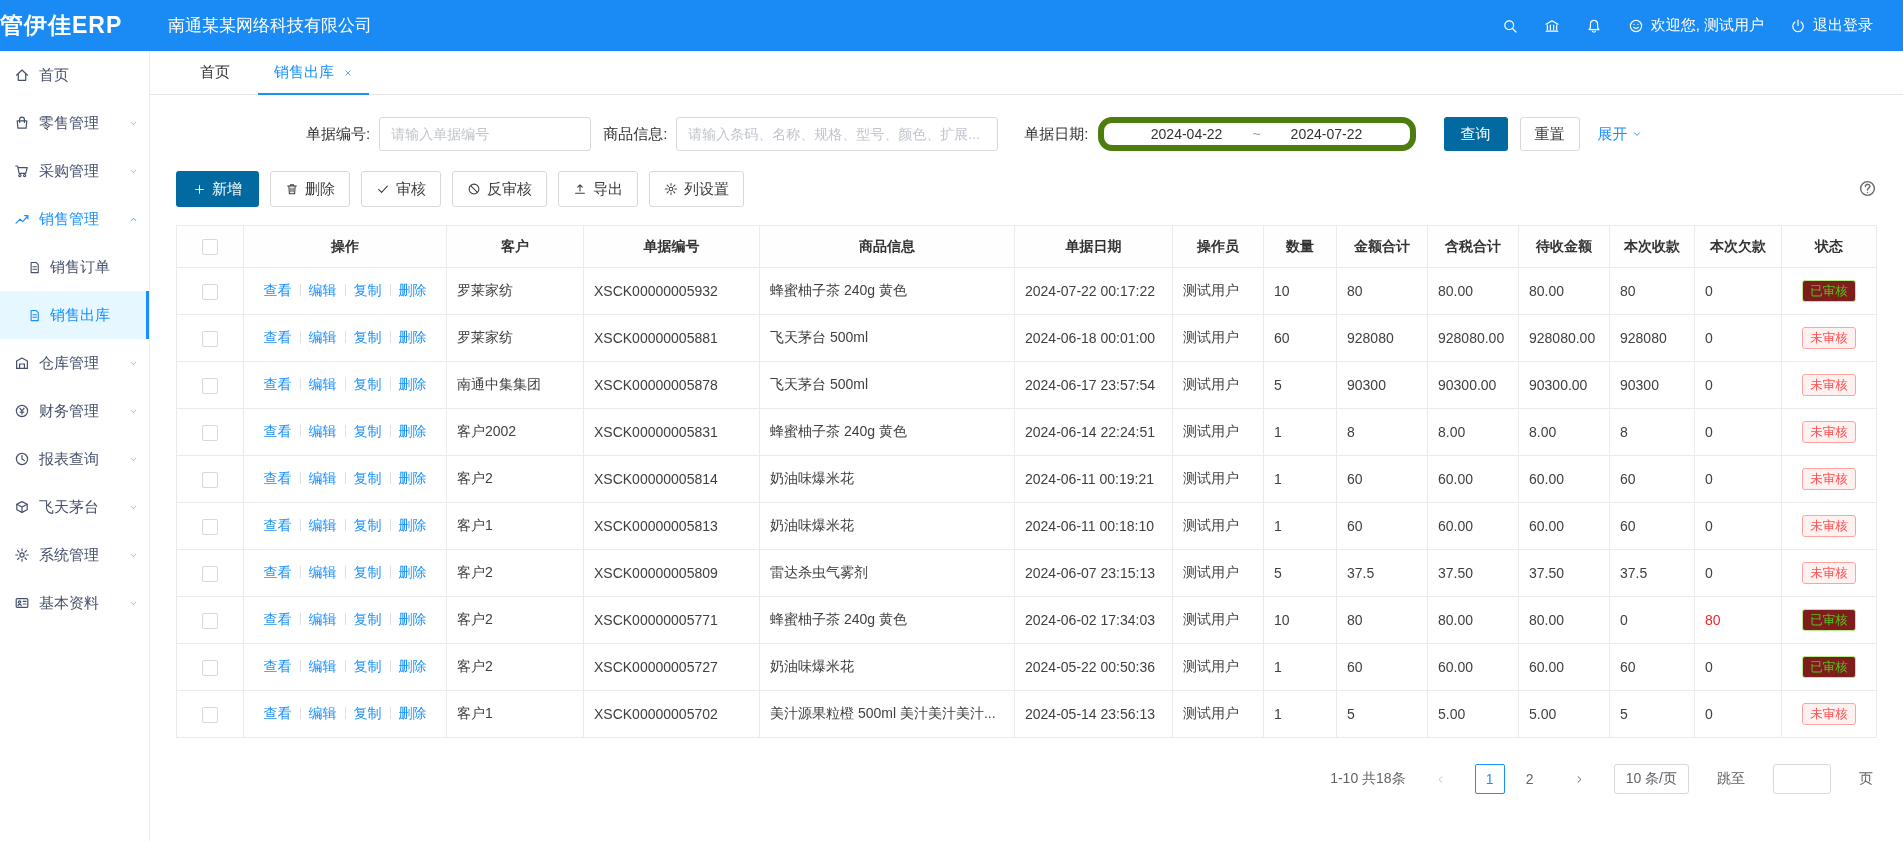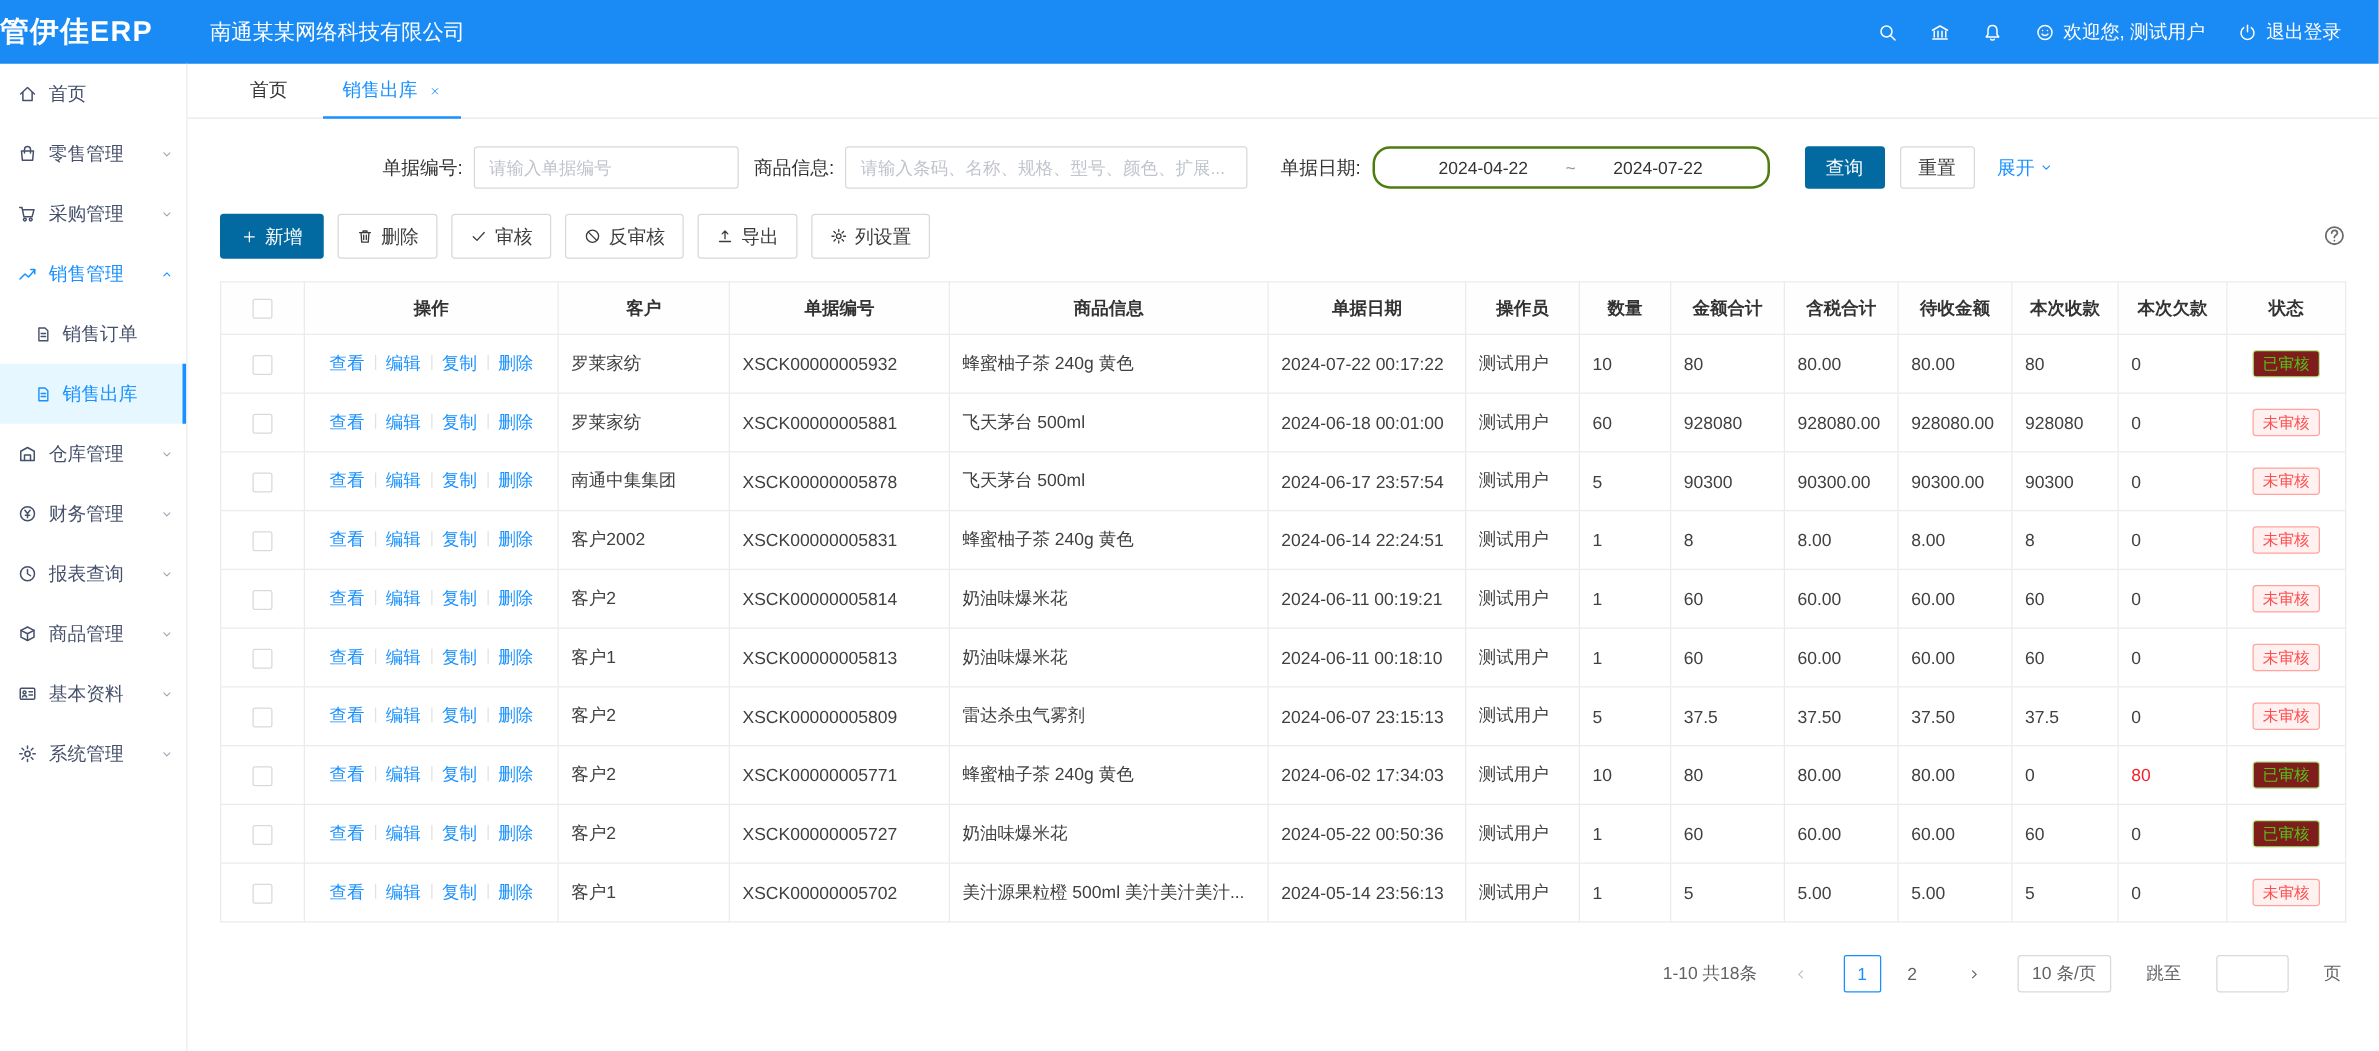--- a/index.html
+++ b/index.html
@@ -38,21 +38,21 @@
   
   .filters{display:flex;align-items:center;margin:22px 26px 0 156px;font-size:15px;flex:none;}
   .fgroup{display:flex;align-items:center;gap:9px;}
   .g2{margin-left:12px;}
   .g3{margin-left:26px;}
   .flabel{color:#333;white-space:nowrap;}
   .input{height:34px;border:1px solid #d9d9d9;border-radius:3px;padding:0 11px;font-size:14px;color:#333;outline:none;font-family:inherit;background:#fff;}
   .input::placeholder{color:#c0c4cc;}
   .w-doc{width:212px;}
   .w-prod{width:322px;}
-  .date-range{width:318px;height:34px;border:2px solid #4d7c0f;border-radius:14px;display:flex;align-items:center;justify-content:center;gap:30px;font-size:14px;color:#333;cursor:pointer;background:#fff;}
+  .date-range{width:318px;height:34px;border:6px solid #4d7c0f;border-radius:14px;display:flex;align-items:center;justify-content:center;gap:30px;font-size:14px;color:#333;cursor:pointer;background:#fff;}
   .btn{height:34px;border-radius:3px;font-size:15px;display:inline-flex;align-items:center;justify-content:center;cursor:pointer;border:none;font-family:inherit;white-space:nowrap;}
   .btn-primary{background:#0369a1;color:#fff;padding:0 17px;}
   .btn-plain{background:#fff;border:1px solid #d9d9d9;color:#3c3c3c;padding:0 14px;}
   .filters .btn-primary{margin-left:28px;}
   .filters .btn-plain{margin-left:12px;}
   .expand-link{color:#1890ff;display:inline-flex;align-items:center;gap:3px;margin-left:18px;cursor:pointer;}
 
   
   .toolbar{display:flex;align-items:center;gap:11px;margin:20px 26px 0;flex:none;}
   .toolbar .btn{gap:6px;height:36px;}
@@ -226,46 +226,46 @@
             <svg class="ic" width="11" height="11" viewBox="0 0 16 16">
               <path d="M4.5 6.2 8 9.8l3.5-3.6"></path>
             </svg>
           </span>
         </div>
         <div class="menu-item">
           <svg class="ic" width="16" height="16" viewBox="0 0 16 16">
             <path d="M8 2.6 13.2 5.3v5.4L8 13.4 2.8 10.7V5.3Z"></path>
             <path d="M2.8 5.3 8 8l5.2-2.7M8 8v5.4"></path>
           </svg>
-          <span>商品管理</span>
+          <span>飞天茅台</span>
+          <span class="chev">
+            <svg class="ic" width="11" height="11" viewBox="0 0 16 16">
+              <path d="M4.5 6.2 8 9.8l3.5-3.6"></path>
+            </svg>
+          </span>
+        </div>
+        <div class="menu-item">
+          <svg class="ic" width="16" height="16" viewBox="0 0 16 16">
+            <circle cx="8" cy="8" r="2.1"></circle>
+            <path d="M8 1.8v1.9M8 12.3v1.9M1.8 8h1.9M12.3 8h1.9M3.6 3.6 5 5M11 11l1.4 1.4M12.4 3.6 11 5M5 11l-1.4 1.4"></path>
+          </svg>
+          <span>系统管理</span>
           <span class="chev">
             <svg class="ic" width="11" height="11" viewBox="0 0 16 16">
               <path d="M4.5 6.2 8 9.8l3.5-3.6"></path>
             </svg>
           </span>
         </div>
         <div class="menu-item">
           <svg class="ic" width="16" height="16" viewBox="0 0 16 16">
             <rect x="2.2" y="3.6" width="11.6" height="8.8" rx="1"></rect>
             <circle cx="5.6" cy="7" r="1.2"></circle>
             <path d="M4 10.6c.3-1.6 3-1.6 3.3 0M9.2 6.4h2.8M9.2 9h2.8"></path>
           </svg>
           <span>基本资料</span>
-          <span class="chev">
-            <svg class="ic" width="11" height="11" viewBox="0 0 16 16">
-              <path d="M4.5 6.2 8 9.8l3.5-3.6"></path>
-            </svg>
-          </span>
-        </div>
-        <div class="menu-item">
-          <svg class="ic" width="16" height="16" viewBox="0 0 16 16">
-            <circle cx="8" cy="8" r="2.1"></circle>
-            <path d="M8 1.8v1.9M8 12.3v1.9M1.8 8h1.9M12.3 8h1.9M3.6 3.6 5 5M11 11l1.4 1.4M12.4 3.6 11 5M5 11l-1.4 1.4"></path>
-          </svg>
-          <span>系统管理</span>
           <span class="chev">
             <svg class="ic" width="11" height="11" viewBox="0 0 16 16">
               <path d="M4.5 6.2 8 9.8l3.5-3.6"></path>
             </svg>
           </span>
         </div>
       </div>
   </div>
 
   <div class="content">

